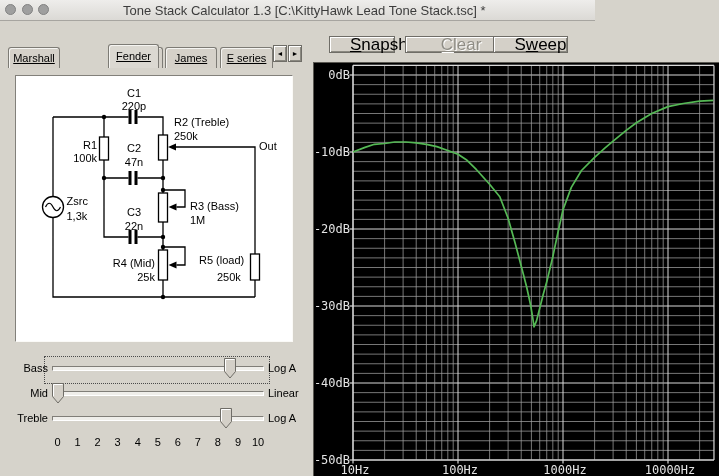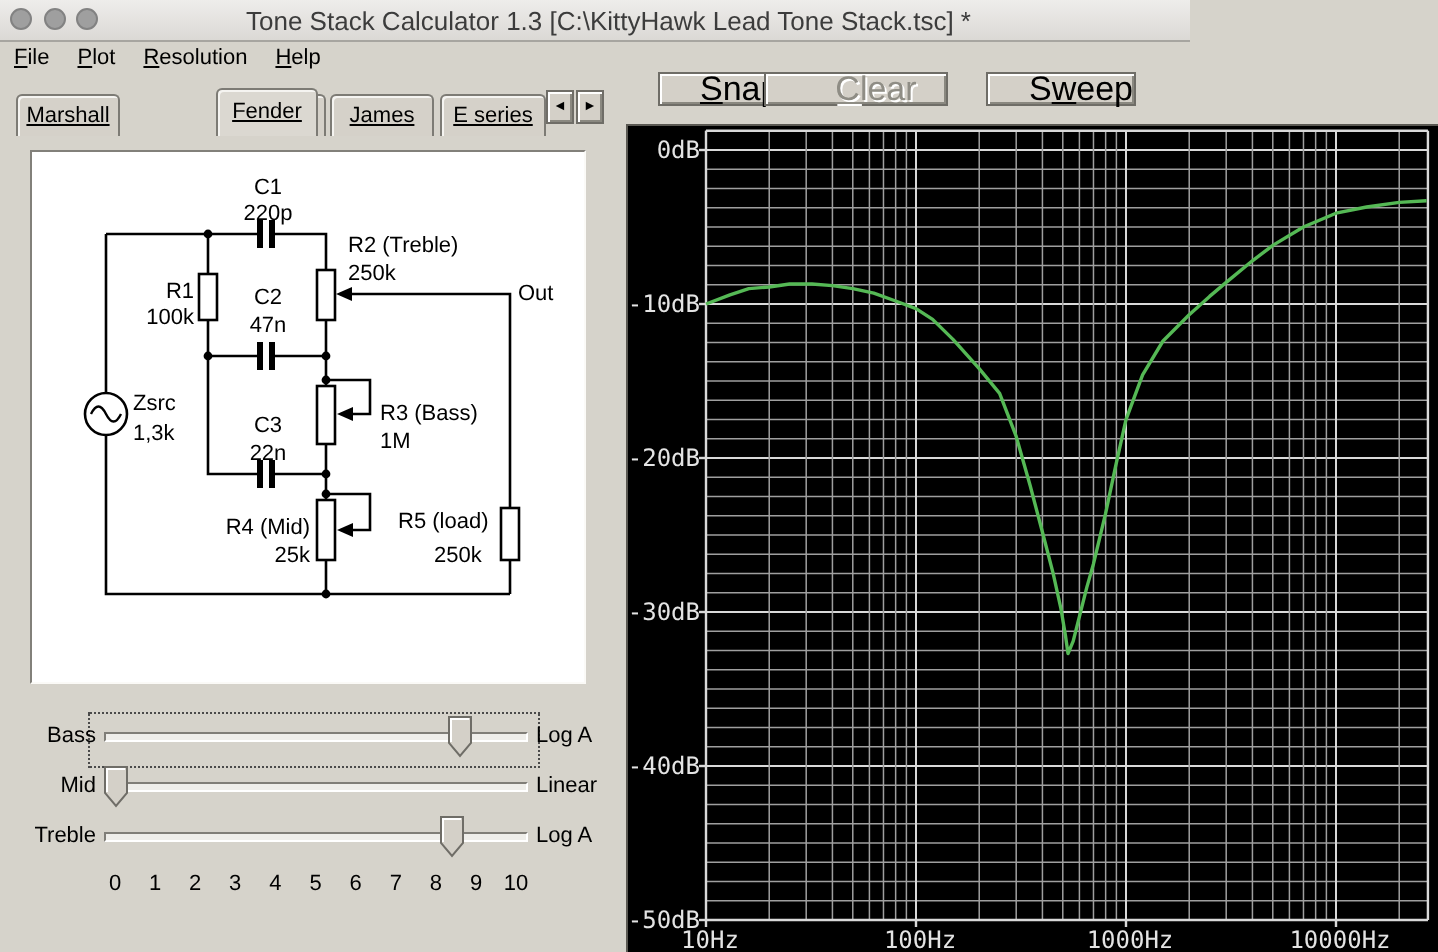--- a/index.html
+++ b/index.html
@@ -52,29 +52,23 @@
 
 <div class="window">
 
   <div class="titlebar">
     <span class="dot" style="left:5px"></span>
     <span class="dot" style="left:22px"></span>
     <span class="dot" style="left:38px"></span>
     <span class="title-text">Tone Stack Calculator 1.3 [C:\KittyHawk Lead Tone Stack.tsc] *</span>
   </div>
 
-  <div class="menubar">
-    <div class="menu-item"><u>F</u>ile</div>
-    <div class="menu-item"><u>P</u>lot</div>
-    <div class="menu-item"><u>R</u>esolution</div>
-    <div class="menu-item"><u>H</u>elp</div>
-  </div>
 
   <div class="btn" style="left:329px;width:66px"><u>S</u>napshot</div>
-  <div class="btn disabled" style="left:382px;width:92px"><u>C</u>lear</div>
+  <div class="btn disabled" style="left:405px;width:92px"><u>C</u>lear</div>
   <div class="btn" style="left:493px;width:75px">S<u>w</u>eep</div>
 
   <div class="tab" style="left:8px;width:52px">Marshall</div>
   <div class="tab selected" style="left:60px;width:51px">Fender</div>
   <div class="tab" style="left:112px;width:51px">Vox</div>
   <div class="tab" style="left:165px;width:52px">James</div>
   <div class="tab" style="left:220px;width:53px">E series</div>
   <div class="spin-btn" style="left:273px">◄</div>
   <div class="spin-btn" style="left:288px">►</div>
 

